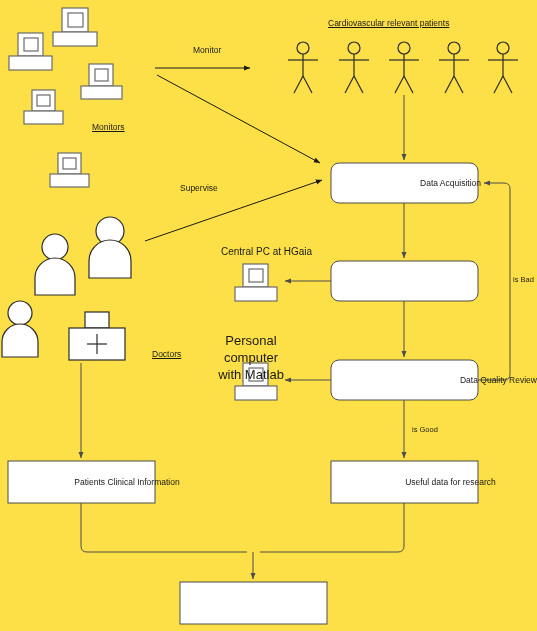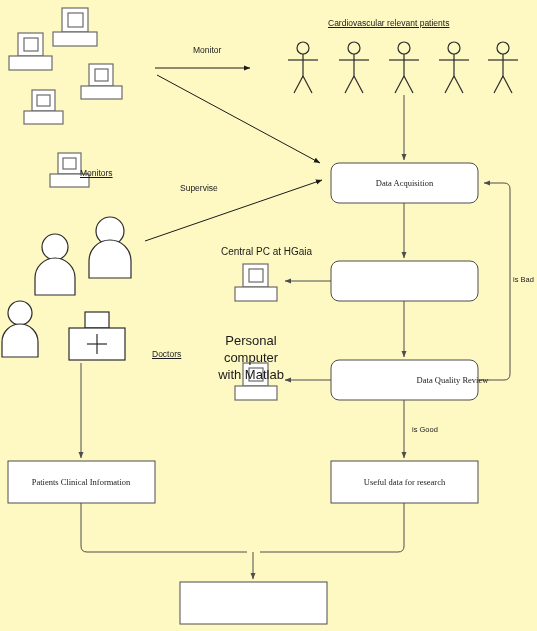--- a/index.html
+++ b/index.html
@@ -9,21 +9,21 @@
     background: #ffffff;
   }
   body {
     font-family: "Liberation Sans", sans-serif;
     color: #000000;
   }
   #canvas {
     position: relative;
     width: 537px;
     height: 631px;
-    background: #fef9c3;
+    background: #fde047;
     overflow: hidden;
   }
   #diagram-svg {
     position: absolute;
     left: 0;
     top: 0;
     width: 537px;
     height: 631px;
   }
   .stroke {
@@ -59,28 +59,29 @@
   .txt {
     position: absolute;
     font-family: "Liberation Sans", sans-serif;
     font-size: 8.5px;
     color: #1a1a1a;
     white-space: nowrap;
     line-height: 1.25;
   }
   .txt-box {
     position: absolute;
-    font-family: Liberation Serif, serif;
+    font-family: Liberation Sans, sans-serif;
     font-size: 8.5px;
     color: #1a1a1a;
     text-align: left;
     display: flex;
     align-items: center;
     justify-content: center;
     white-space: nowrap;
+    margin-left: 46px;
   }
   .txt-underline {
     text-decoration: underline;
   }
   .txt-center-multi {
     position: absolute;
     font-family: "Liberation Sans", sans-serif;
     font-size: 13px;
     color: #1a1a1a;
     text-align: center;
@@ -225,21 +226,21 @@
 
     <g>
       <rect class="icon-shape" x="243" y="363" width="25" height="23"></rect>
       <rect class="icon-shape" x="249" y="368" width="14" height="13"></rect>
       <rect class="icon-shape" x="235" y="386" width="42" height="14"></rect>
     </g>
   </svg>
 
   <div class="txt txt-underline" style="left:328px; top:18px;">Cardiovascular relevant patients</div>
 
-  <div class="txt txt-underline" style="left:80px; top:122px;margin-top:46px;">Monitors</div>
+  <div class="txt txt-underline" style="left:92px; top:122px;">Monitors</div>
 
   <div class="txt txt-underline" style="left:152px; top:349px;">Doctors</div>
 
   <div class="txt" style="left:193px; top:45px;">Monitor</div>
 
   <div class="txt" style="left:180px; top:183px;">Supervise</div>
 
   <div class="txt" style="left:513px; top:269px; font-size:7.5px;margin-top:6px;">is Bad</div>
 
   <div class="txt" style="left:412px; top:425px; font-size:7.5px;">is Good</div>

